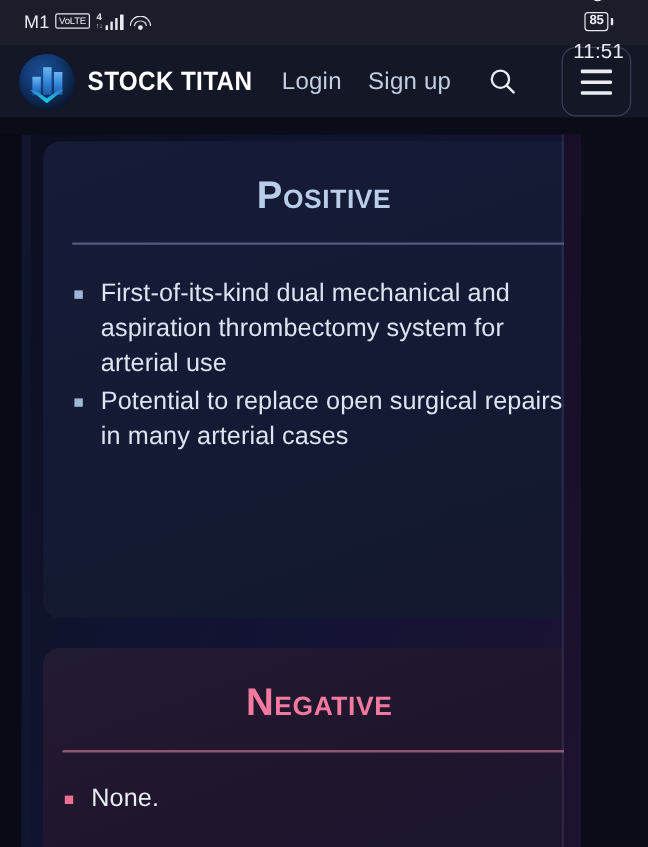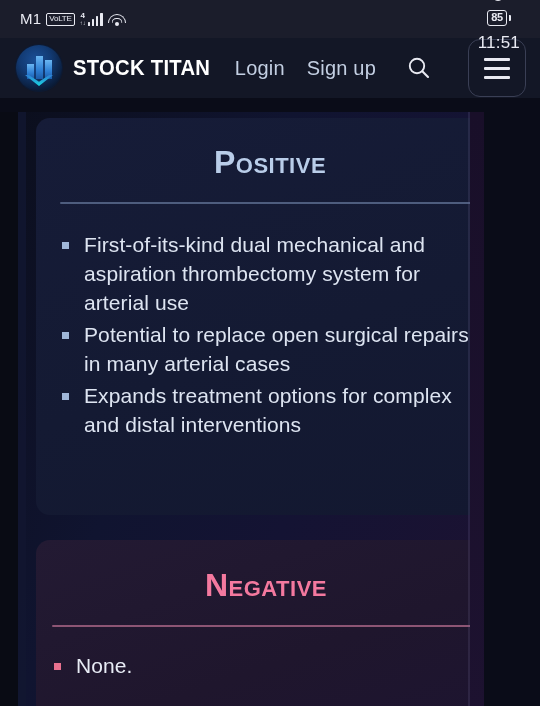--- a/index.html
+++ b/index.html
@@ -19,21 +19,21 @@
   
   .statusbar {
     position:absolute; top:0; left:0;
     width:540px; height:38px;
     background:#1b1d2b;
     display:flex; align-items:center;
     justify-content:space-between;
     padding:0 20px;
     z-index:40;
   }
-  .sb-left { display:flex; align-items:center; gap:5px; }
+  .sb-left { display:flex; align-items:flex-start; gap:5px; }
   .sb-right { display:flex; align-items:center; gap:8px;flex-direction:column; }
   .sb-carrier {
     color:#e9eaf2; font-size:15px; letter-spacing:.2px;
     font-family:"Liberation Sans", sans-serif; line-height:1;
     padding-bottom:1px;
   }
   .volte-badge {
     display:inline-block;
     border:1.4px solid #e9eaf2; border-radius:2px;
     color:#e9eaf2; font-size:8px; font-weight:normal;
@@ -315,21 +315,20 @@
     <div class="edge-right"></div>
 
     <div class="cards">
 
       <div class="card card-positive">
         <div class="card-title title-positive">Positive</div>
         <div class="divider divider-positive"></div>
         <ul class="bullets bullets-positive">
           <li>First-of-its-kind dual mechanical and aspiration thrombectomy system for arterial use</li>
           <li>Potential to replace open surgical repairs in many arterial cases</li>
-          <li>Expands treatment options for complex and distal interventions</li>
         </ul>
       </div>
 
       <div class="card card-negative">
         <div class="card-title title-negative">Negative</div>
         <div class="divider divider-negative"></div>
         <ul class="bullets bullets-negative">
           <li>None.</li>
         </ul>
       </div>

